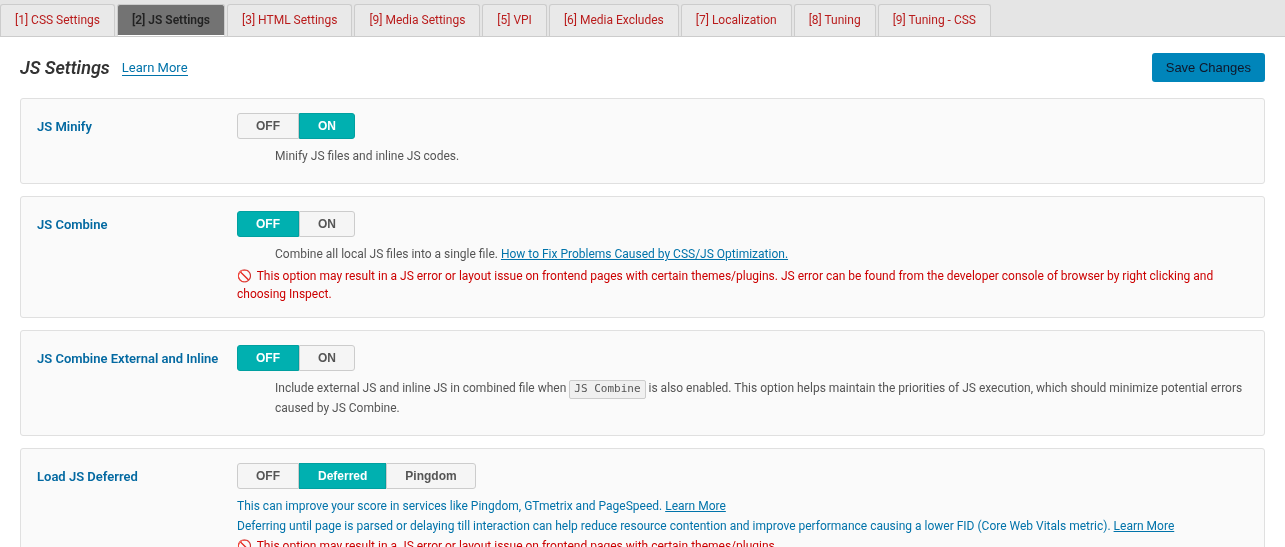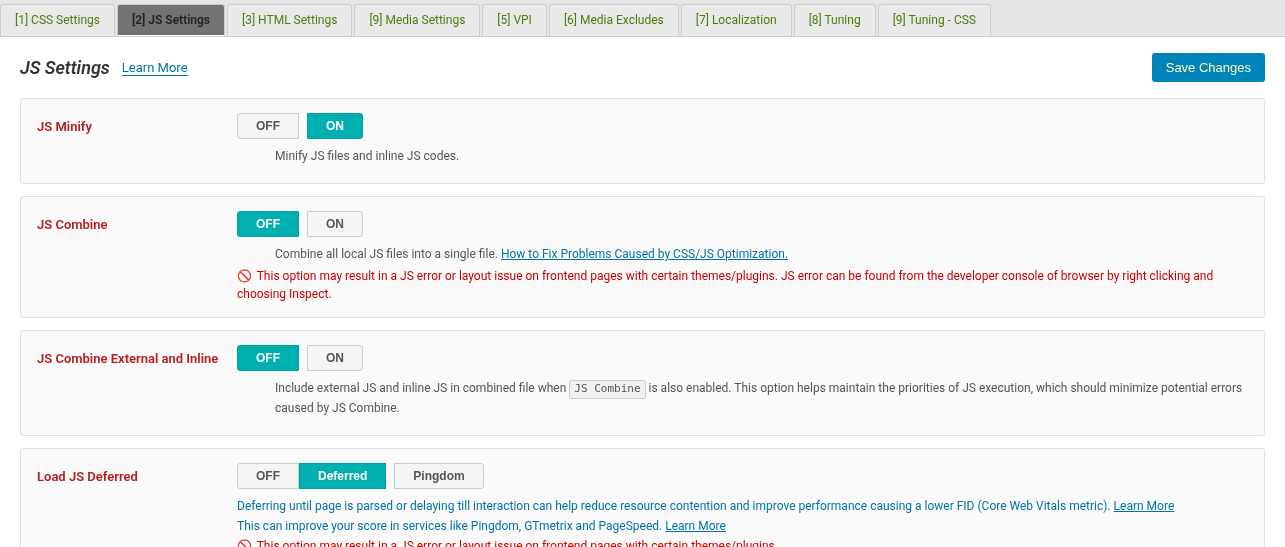--- a/index.html
+++ b/index.html
@@ -12,21 +12,21 @@
       border-bottom: 1px solid #ccc;
       padding: 0 0;
     }
     .tab-item {
       padding: 8px 14px;
       border: 1px solid #ccc;
       border-bottom: none;
       background: #e9e9e9;
       cursor: pointer;
       font-size: 12px;
-      color: #4d7c0f;
+      color: #b91c1c;
       margin-right: 2px;
       margin-top: 4px;
       border-radius: 3px 3px 0 0;
     }
     .tab-item.active {
       background: #737373;
       color: #222;
       font-weight: 600;
       border-bottom: 1px solid #fff;
       z-index: 1;
@@ -58,21 +58,21 @@
       font-style: italic;
     }
     .learn-more-link {
       color: #0073aa;
       text-decoration: none;
       font-size: 13px;
       border-bottom: 1px solid #0073aa;
     }
     .btn-save-primary {
       background: #0085ba;
-      color: #fef9c3;
+      color: #0f172a;
       border: none;
       padding: 7px 14px;
       border-radius: 3px;
       cursor: pointer;
       font-size: 13px;
       margin-left: 11px;
     }
 
     
     .settings-section {
@@ -84,21 +84,21 @@
     .settings-row {
       display: flex;
       align-items: flex-start;
       padding: 14px 16px;
     }
     .settings-label {
       width: 200px;
       min-width: 200px;
       font-weight: 600;
       font-size: 13px;
-      color: #b91c1c;
+      color: #0369a1;
       padding-top: 6px;
     }
     .settings-control {
       flex: 1;
     }
 
     
     .toggle-group {
       display: flex;
       margin-bottom: 8px;
@@ -106,21 +106,21 @@
     .toggle-btn {
       padding: 5px 18px;
       border: 1px solid #ccc;
       background: #f5f5f5;
       cursor: pointer;
       font-size: 12px;
       font-weight: 600;
       color: #555;
     }
     .toggle-btn:first-child { border-radius: 3px 0 0 3px; }
-    .toggle-btn:last-child { border-radius: 0 3px 3px 0; margin-left: 8px; }
+    .toggle-btn:last-child { border-radius: 0 3px 3px 0; }
     .toggle-btn.active-teal {
       background: #00b0b0;
       color: #fff;
       border-color: #00a0a0;
     }
     .toggle-btn.active-off {
       background: #00b0b0;
       color: #fff;
       border-color: #00a0a0;
     }
@@ -263,24 +263,24 @@
   <div class="settings-section">
     <div class="settings-row">
       <div class="settings-label">Load JS Deferred</div>
       <div class="settings-control">
         <div class="toggle-group">
           <button class="toggle-btn inactive">OFF</button>
           <button class="toggle-btn active-teal">Deferred</button>
           <button class="toggle-btn inactive">Pingdom</button>
         </div>
         <div class="info-text">
+          <span>This can improve your score in services like Pingdom, GTmetrix and PageSpeed.</span> <a href="#" class="desc-link">Learn More</a>
+        </div>
+        <div class="info-text">
           <span>Deferring until page is parsed or delaying till interaction can help reduce resource contention and improve performance causing a lower FID (Core Web Vitals metric).</span> <a href="#" class="desc-link">Learn More</a>
-        </div>
-        <div class="info-text">
-          <span>This can improve your score in services like Pingdom, GTmetrix and PageSpeed.</span> <a href="#" class="desc-link">Learn More</a>
         </div>
         <div class="warning-text">
           <span class="warning-icon">🚫</span>
           <span>This option may result in a JS error or layout issue on frontend pages with certain themes/plugins.</span>
         </div>
       </div>
     </div>
   </div>
 
 </div>

